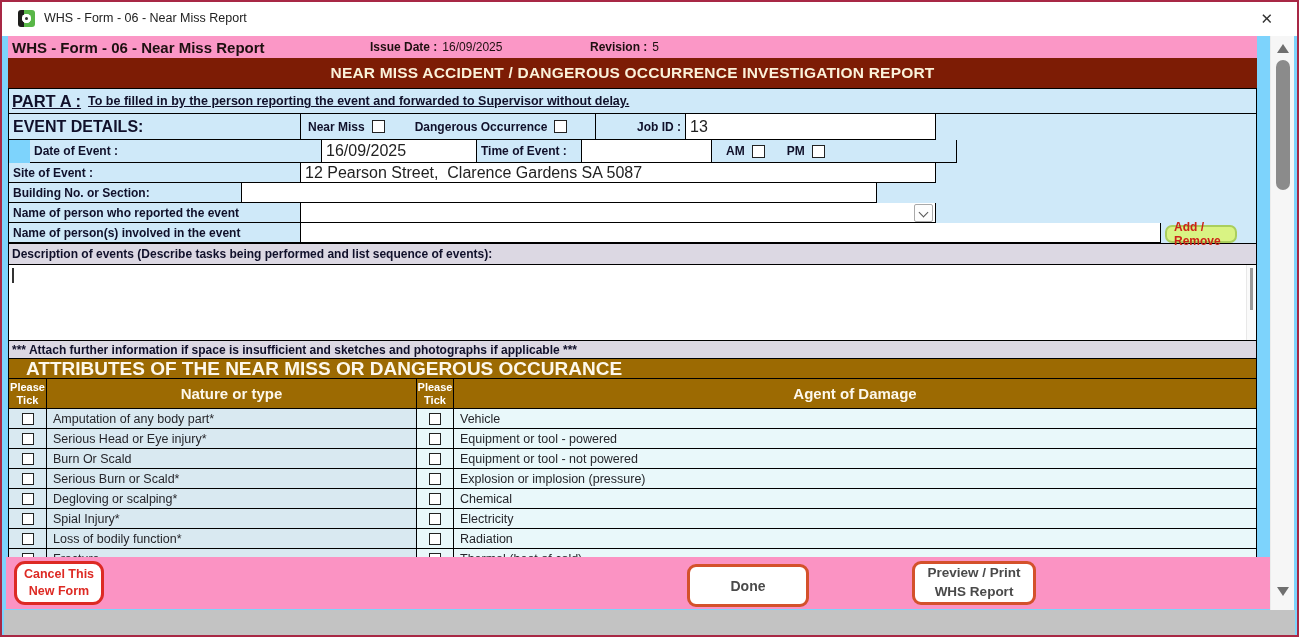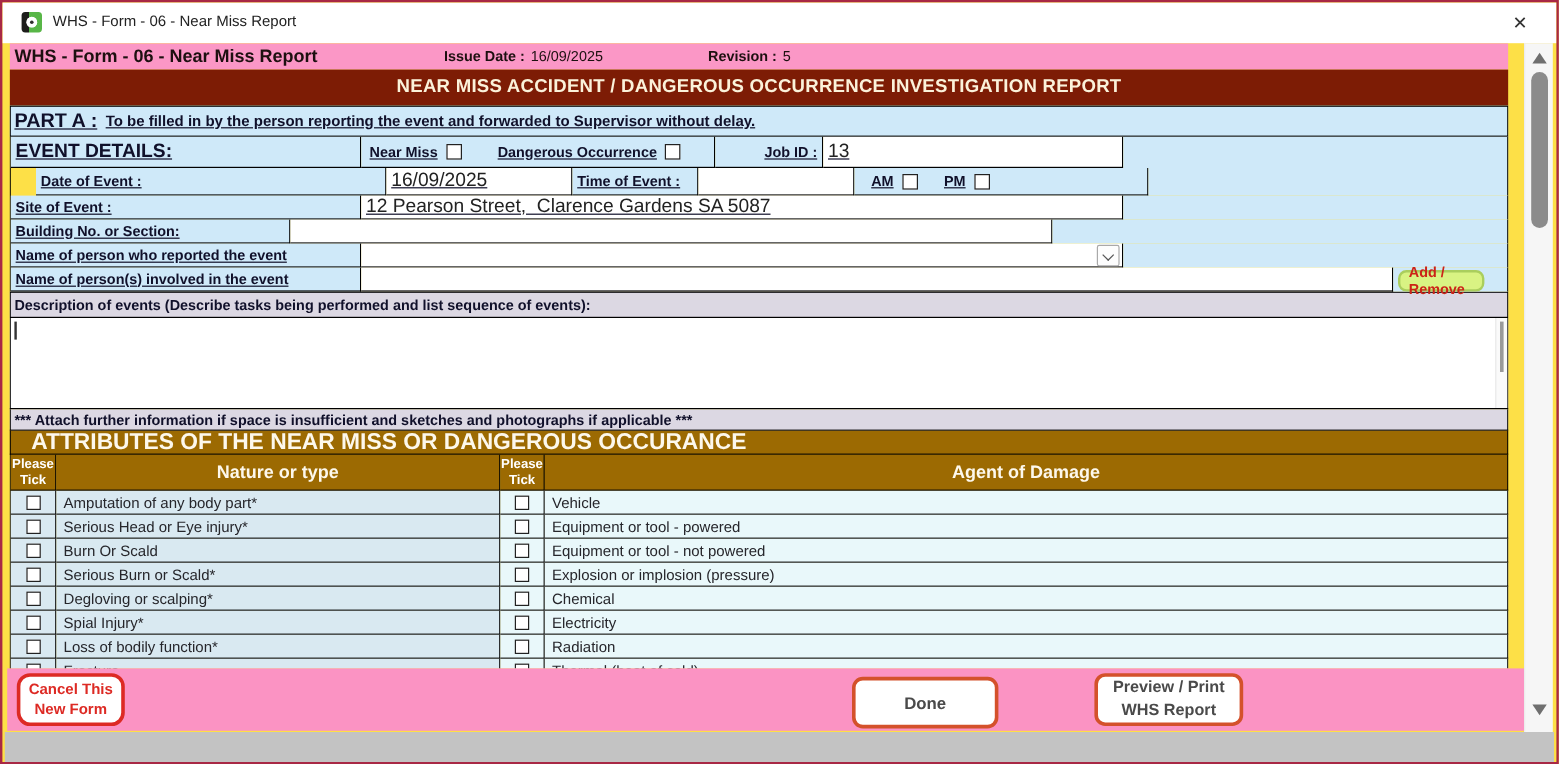--- a/index.html
+++ b/index.html
@@ -1,17 +1,17 @@
 <!DOCTYPE html>
 <html><head>
 <meta charset="utf-8">
 <style>
   * { margin:0; padding:0; box-sizing:border-box; }
   body { background:#e8e8e8; font-family:"Liberation Sans", sans-serif; }
-  .window{ position:relative; width:1299px; height:637px; background:#fde047;
+  .window{ position:relative; width:1299px; height:637px; background:#7dd3fc;
            border:2px solid #a82845; overflow:hidden; }
 
   
   .titlebar{ position:absolute; top:0; left:0; width:100%; height:34px; background:#fff; }
   .app-icon{ position:absolute; left:16px; top:8px; width:17px; height:17px; border-radius:3px;
              background:linear-gradient(90deg,#1d1d1b 0 38%, #58b647 38% 100%); }
   .app-icon::after{ content:""; position:absolute; left:4px; top:4px; width:9px; height:9px;
              border-radius:50%; background:#fff; box-shadow:inset 0 0 0 2.5px #fff; }
   .app-icon::before{ content:""; position:absolute; left:7px; top:7px; width:3px; height:3px;
              border-radius:50%; background:#2f2f2d; z-index:2; }
@@ -31,21 +31,21 @@
 
   
   .bottombar{ position:absolute; top:608px; left:2px; width:1291px; height:25px; background:#c3c3c3; }
 
   
   .footer{ position:absolute; top:555px; left:4px; width:1264px; height:52px; background:#fb93c3; }
   .btn{ position:absolute; background:#fff; font-weight:bold; text-align:center;
         display:flex; flex-direction:column; justify-content:center; cursor:default; }
   .btn-cancel{ left:8px; top:4px; width:90px; height:44px; border:3px solid #dd2a24;
         border-radius:11px; color:#dd2a24; font-size:12.5px; line-height:1.35; }
-  .btn-done{ left:704px; top:7px; width:122px; height:43px; border:3px solid #d4512b;
+  .btn-done{ left:681px; top:7px; width:122px; height:43px; border:3px solid #d4512b;
         border-radius:9px; color:#4a4a4a; font-size:14px; }
   .btn-preview{ left:906px; top:4px; width:124px; height:44px; border:3px solid #d4512b;
         border-radius:9px; color:#4a4a4a; font-size:13.5px; line-height:1.4; }
 
   
   .form-area{ position:absolute; top:34px; left:6px; width:1249px; height:521px; overflow:hidden; }
 
   .pink-head{ height:22px; background:#fb97c6; display:flex; align-items:center; padding-left:4px; }
   .pink-head .ft{ width:358px; font-size:15px; font-weight:bold; color:#1d1010; }
   .pink-head .lbl{ font-size:12px; font-weight:bold; color:#1d1010; }
@@ -58,21 +58,21 @@
 
   .part-a{ height:26px; background:#cfe9f9; border:1px solid #000; display:flex;
            align-items:center; padding-left:3px; color:#10102a;text-decoration:underline; }
   .part-a b{ font-size:16.5px; margin-right:7px; }
   .part-a span{ font-size:12.5px; font-weight:bold; }
 
   
   .evt{ border-left:1px solid #000; }
   .erow{ display:flex; }
   .cell{ border-right:1px solid #000; border-bottom:1px solid #000; display:flex;
-         align-items:center; padding:0 4px; color:#10102a; overflow:hidden;text-decoration:underline; }
+         align-items:center; padding:0 4px; color:#10102a; overflow:hidden; }
   .blue{ background:#cfe9f9; }
   .white{ background:#fff; }
   .fill{ background:#cfe9f9; border-right:1px solid #000; flex:1; }
   .lbl-b{ font-size:12px; font-weight:bold; }
   .val-t{ font-size:16px; color:#222; white-space:pre; }
   .big-lbl{ font-size:16px; font-weight:bold; }
   .cb{ display:inline-block; width:13px; height:13px; border:1.5px solid #222; background:#fff;
        margin-left:7px; flex:none; }
   .combo-chevron{ width:19px; height:18px; margin-left:auto; margin-right:-2px; background:#fdfdfd;
        border:1px solid #a9a9a9; border-radius:2px; position:relative; }

